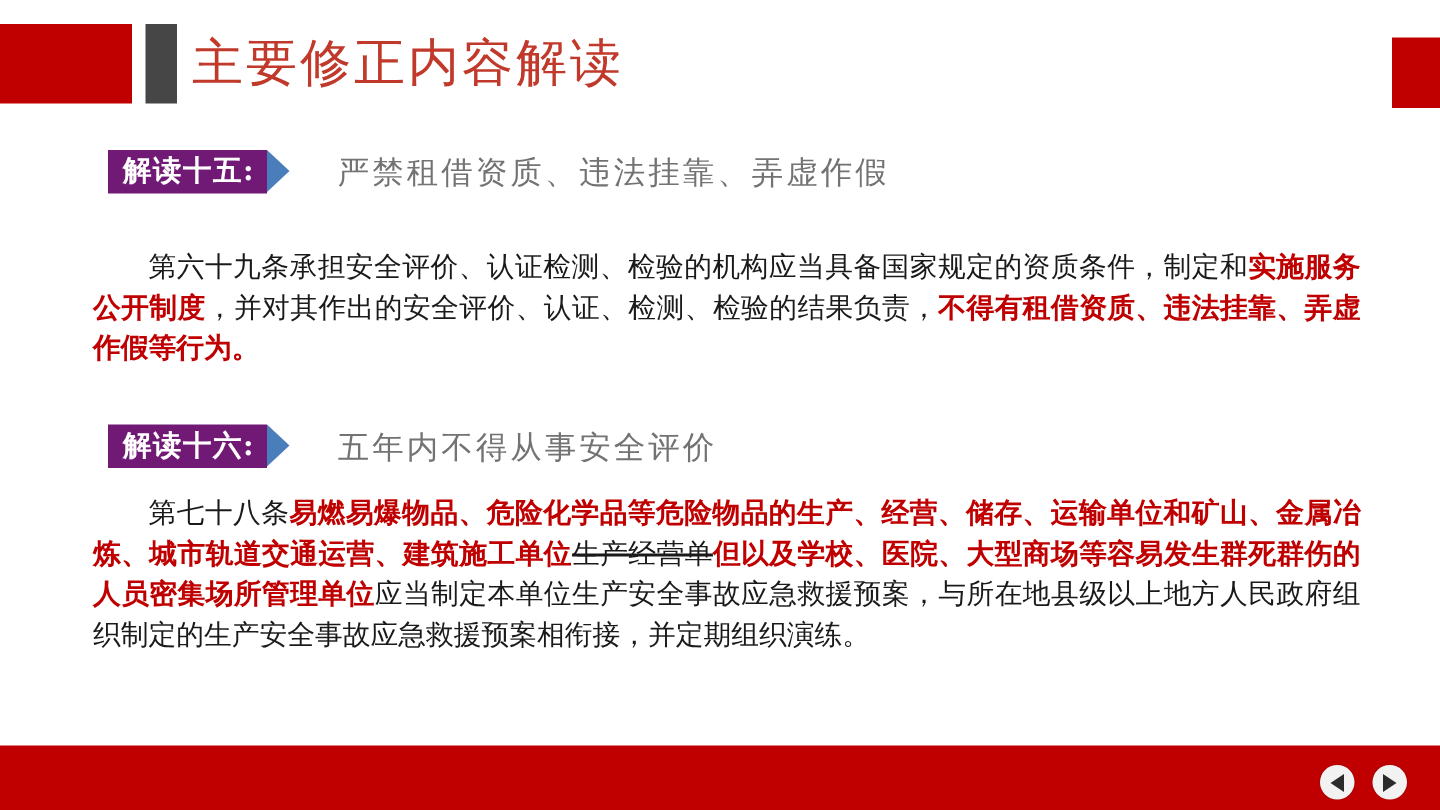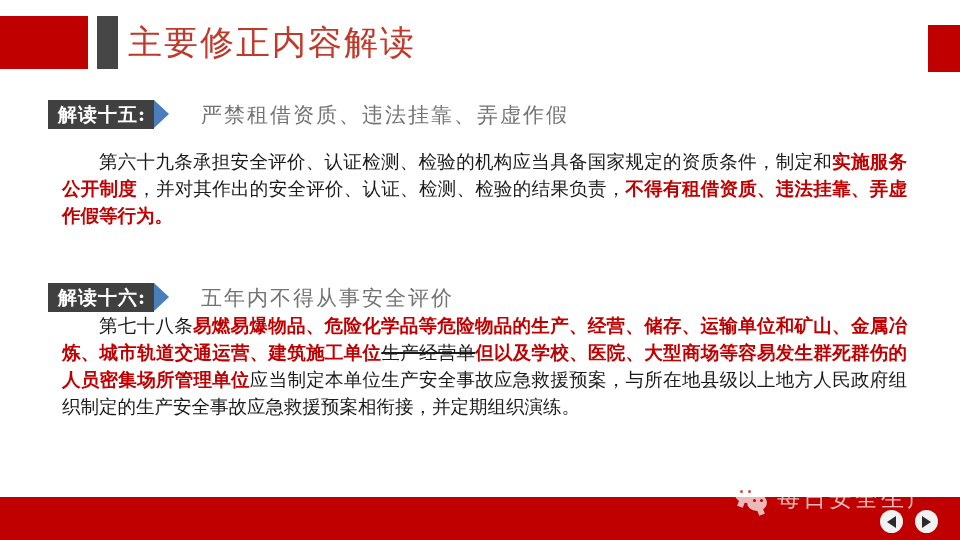--- a/index.html
+++ b/index.html
@@ -63,28 +63,29 @@
   .banner {
     position: absolute;
     height: 29px;
   }
   .banner .tag {
     position: relative;
     display: inline-block;
     height: 29px;
     line-height: 29px;
     padding: 0 8px 0 10px;
-    background: #404040;
+    background: #701a75;
     color: #ffffff;
     font-size: 19px;
     font-weight: 700;
     letter-spacing: 1px;
     white-space: nowrap;
     font-family: "DejaVu Serif", "Liberation Serif", serif;
     vertical-align: top;
+    margin-left: 24px;
   }
   .banner .tag::after {
     content: "";
     position: absolute;
     right: -15px;
     top: 0;
     width: 0;
     height: 0;
     border-top: 14.5px solid transparent;
     border-bottom: 14.5px solid transparent;
@@ -109,20 +110,21 @@
   .body-block {
     position: absolute;
     left: 62px;
     width: 845px;
     font-size: 18.5px;
     line-height: 27px;
     color: #1a1a1a;
     text-align: justify;
     text-justify: inter-ideograph;
     font-family: "DejaVu Serif", "Liberation Serif", serif;
+    margin-top: 17px;
   }
   #body-15 { top: 148px; }
   #body-16 { top: 312px; }
 
   .body-block p {
     margin: 0;
     text-indent: 2em;
   }
   .em-red {
     color: #c00000;
@@ -252,31 +254,20 @@
   <div class="banner" id="banner-16">
     <span class="tag">解读十六:</span>
     <span class="subject">五年内不得从事安全评价</span>
   </div>
   <div class="body-block" id="body-16">
       <p><span>第七十八条</span><span class="em-red">易燃易爆物品、危险化学品等危险物品的生产、经营、储存、运输单位和矿山、金属冶炼、城市轨道交通运营、建筑施工单位</span><span class="strike">生产经营单</span><span class="em-red">但以及学校、医院、大型商场等容易发生群死群伤的人员密集场所管理单位</span><span>应当制定本单位生产安全事故应急救援预案，与所在地县级以上地方人民政府组织制定的生产安全事故应急救援预案相衔接，并定期组织演练。</span></p>
     </div>
 
   <div class="bottom-bar"></div>
 
-  <div class="watermark">
-    <span class="wechat-icon">
-      <span class="bub1"></span>
-      <span class="bub2"></span>
-      <span class="d" style="left:5px;  top:5px;"></span>
-      <span class="d" style="left:13px; top:5px;"></span>
-      <span class="d" style="left:18px; top:14px;"></span>
-      <span class="d" style="left:25px; top:14px;"></span>
-    </span>
-    <span class="wm-text">每日安全生产</span>
-  </div>
 
   <div class="nav-arrows">
     <span class="nav-btn prev">
         <span class="tri"></span>
       </span>
     <span class="nav-btn next">
         <span class="tri"></span>
       </span>
   </div>
 

